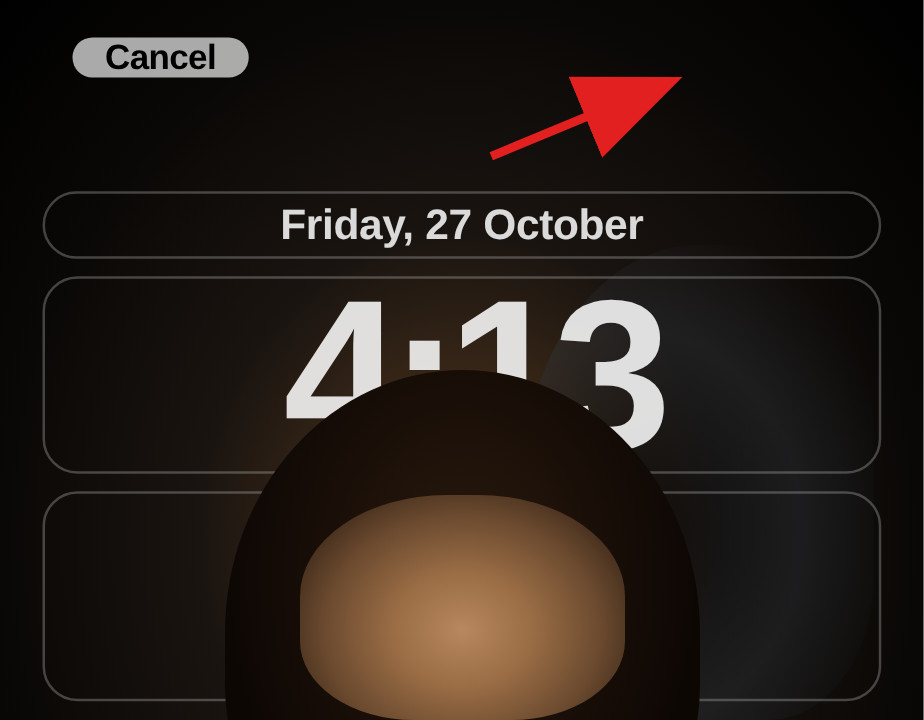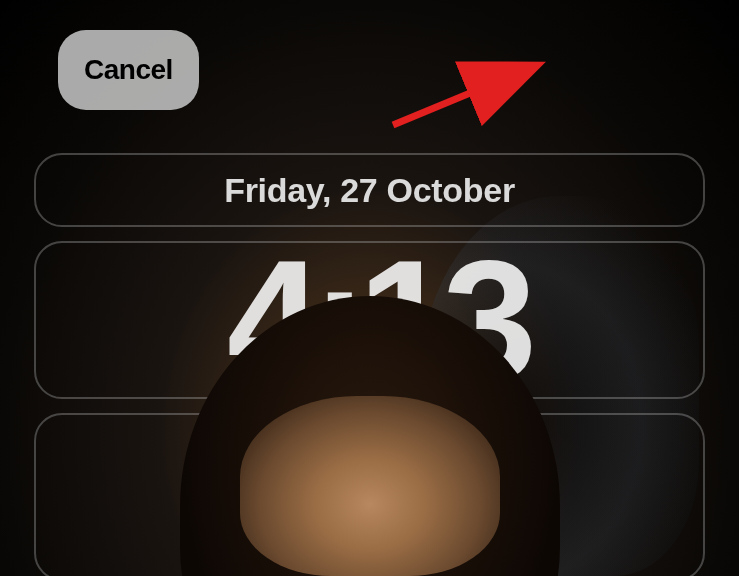--- a/index.html
+++ b/index.html
@@ -72,21 +72,21 @@
       align-items: center;
       padding: 0 58px;
       z-index: 10;
     }
     
     .cancel-btn {
       background: rgba(200, 200, 200, 0.85);
       color: #000000;
       border: none;
       border-radius: 28px;
-      padding: 24px 26px;
+      padding: 0 26px;
       font-size: 28px;
       font-weight: 600;
       cursor: pointer;
       letter-spacing: -0.5px;
     }
     
     .add-btn {
       background: #0a7aff;
       color: #ffffff;
       border: none;
@@ -118,21 +118,21 @@
       border: 2.5px solid rgba(180, 180, 180, 0.35);
       border-radius: 28px;
       margin-bottom: 14px;
       display: flex;
       align-items: center;
       justify-content: center;
       position: relative;
     }
     
     .date-widget {
-      height: 74px;
+      height: 54px;
     }
     
     .date-text {
       color: rgba(235, 235, 235, 0.92);
       font-size: 34px;
       font-weight: 600;
       letter-spacing: -0.3px;
     }
     
     .clock-widget {

